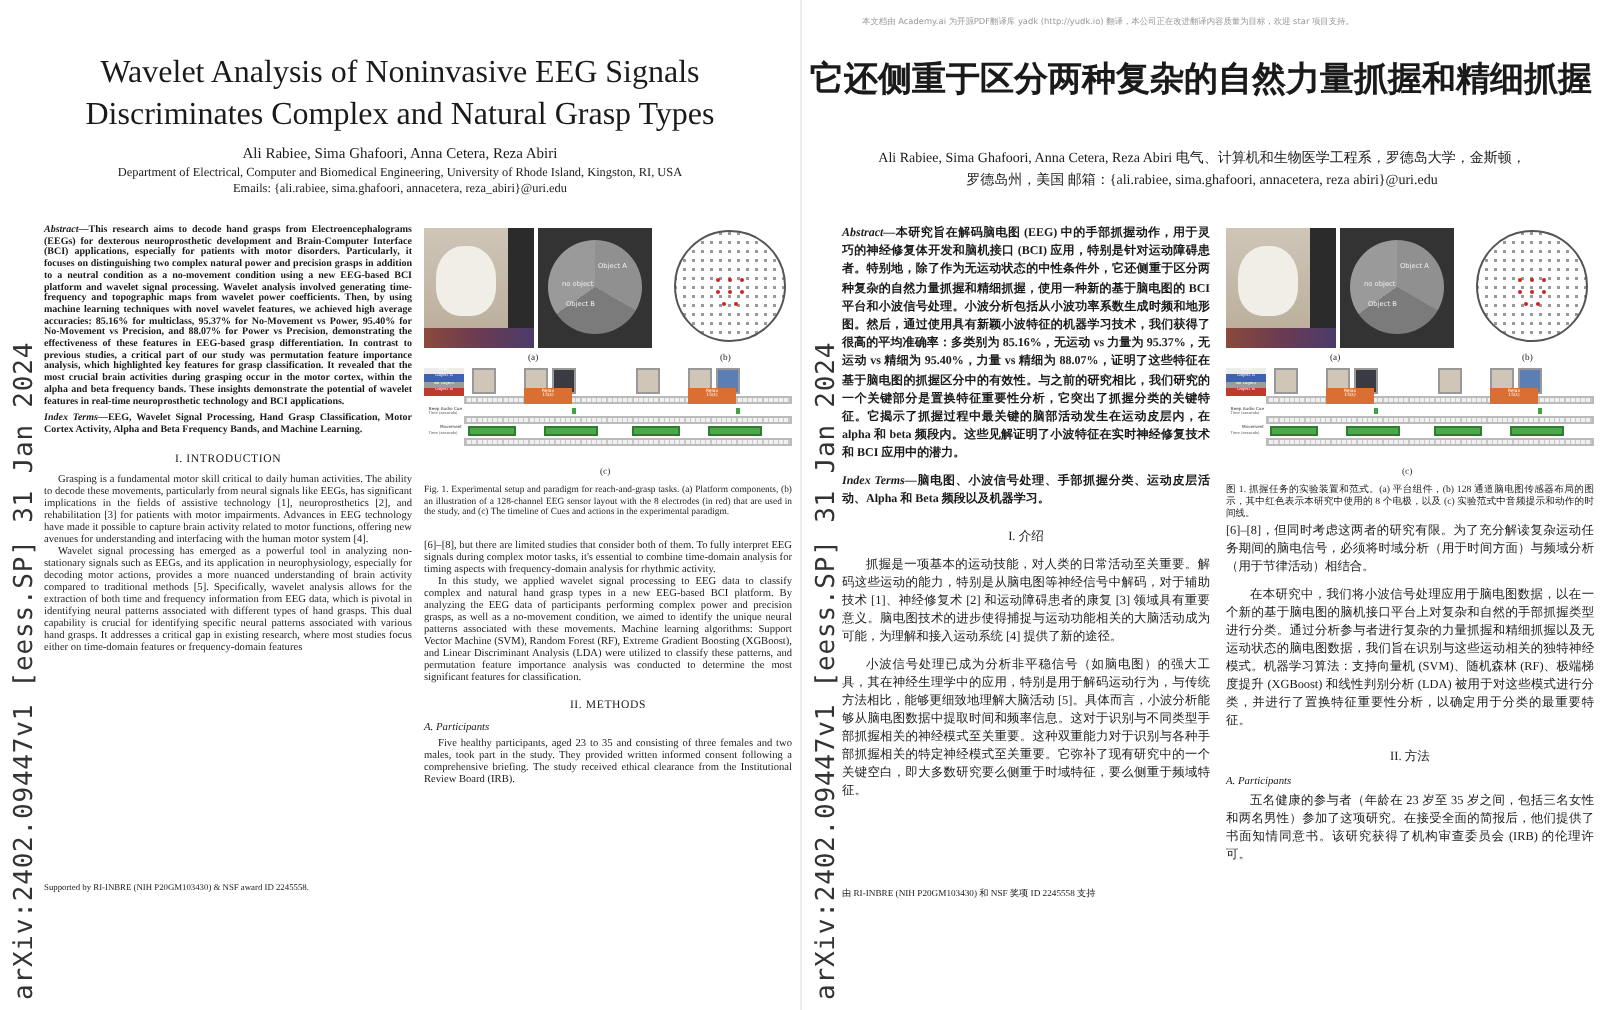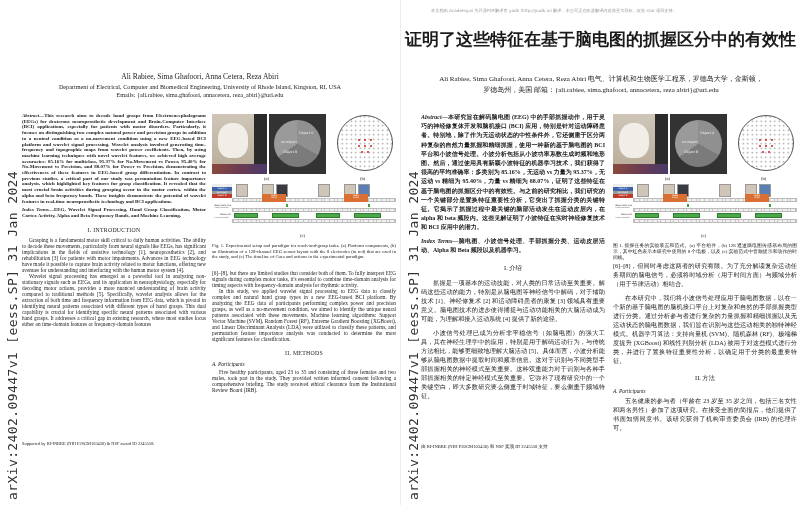--- a/index.html
+++ b/index.html
@@ -87,20 +87,21 @@
   .gblock{position:absolute;top:0;height:4.8px;background:#4aa84a;border:.3px solid #2e7d2e;box-sizing:border-box;}
 </style>
 </head>
 <body>
 
 <div class="canvas">
 
   <div class="page page-left">
     <div class="stamp">arXiv:2402.09447v1  [eess.SP]  31 Jan 2024</div>
 
+    <h1 class="title"><span>Wavelet Analysis of Noninvasive EEG Signals</span><br><span>Discriminates Complex and Natural Grasp Types</span></h1>
     <p class="authors">Ali Rabiee, Sima Ghafoori, Anna Cetera, Reza Abiri</p>
     <p class="affil">Department of Electrical, Computer and Biomedical Engineering, University of Rhode Island, Kingston, RI, USA</p>
     <p class="emails">Emails: {ali.rabiee, sima.ghafoori, annacetera, reza_abiri}@uri.edu</p>
 
     <div class="col c1L">
       <p class="en-abs"><span class="runin">Abstract—</span><span>This research aims to decode hand grasps from Electroencephalograms (EEGs) for dexterous neuroprosthetic development and Brain-Computer Interface (BCI) applications, especially for patients with motor disorders. Particularly, it focuses on distinguishing two complex natural power and precision grasps in addition to a neutral condition as a no-movement condition using a new EEG-based BCI platform and wavelet signal processing. Wavelet analysis involved generating time-frequency and topographic maps from wavelet power coefficients. Then, by using machine learning techniques with novel wavelet features, we achieved high average accuracies: 85.16% for multiclass, 95.37% for No-Movement vs Power, 95.40% for No-Movement vs Precision, and 88.07% for Power vs Precision, demonstrating the effectiveness of these features in EEG-based grasp differentiation. In contrast to previous studies, a critical part of our study was permutation feature importance analysis, which highlighted key features for grasp classification. It revealed that the most crucial brain activities during grasping occur in the motor cortex, within the alpha and beta frequency bands. These insights demonstrate the potential of wavelet features in real-time neuroprosthetic technology and BCI applications.</span></p>
       <p class="en-terms"><span class="runin">Index Terms—</span><span>EEG, Wavelet Signal Processing, Hand Grasp Classification, Motor Cortex Activity, Alpha and Beta Frequency Bands, and Machine Learning.</span></p>
       <h3 class="en-sec">I. INTRODUCTION</h3>
       <p class="en-p">Grasping is a fundamental motor skill critical to daily human activities. The ability to decode these movements, particularly from neural signals like EEGs, has significant implications in the fields of assistive technology [1], neuroprosthetics [2], and rehabilitation [3] for patients with motor impairments. Advances in EEG technology have made it possible to capture brain activity related to motor functions, offering new avenues for understanding and interfacing with the human motor system [4].</p>
       <p class="en-p">Wavelet signal processing has emerged as a powerful tool in analyzing non-stationary signals such as EEGs, and its application in neurophysiology, especially for decoding motor actions, provides a more nuanced understanding of brain activity compared to traditional methods [5]. Specifically, wavelet analysis allows for the extraction of both time and frequency information from EEG data, which is pivotal in identifying neural patterns associated with different types of hand grasps. This dual capability is crucial for identifying specific neural patterns associated with various hand grasps. It addresses a critical gap in existing research, where most studies focus either on time-domain features or frequency-domain features</p>
@@ -187,21 +188,21 @@
       <h3 class="en-sec">II. METHODS</h3>
       <h4 class="en-sub">A. Participants</h4>
       <p class="en-p">Five healthy participants, aged 23 to 35 and consisting of three females and two males, took part in the study. They provided written informed consent following a comprehensive briefing. The study received ethical clearance from the Institutional Review Board (IRB).</p>
     </div>
   </div>
 
   <div class="page page-right">
     <div class="stamp">arXiv:2402.09447v1  [eess.SP]  31 Jan 2024</div>
     <p class="watermark">本文档由 Academy.ai 为开源PDF翻译库 yadk (http://yudk.io) 翻译，本公司正在改进翻译内容质量为目标，欢迎 star 项目支持。</p>
 
-    <h1 class="title-zh">证明了这些特征在基于脑电图的抓握区分中的有效性</h1>
+    <h1 class="title-zh">它还侧重于区分两种复杂的自然力量抓握和精细抓握</h1>
     <p class="authors-zh">Ali Rabiee, Sima Ghafoori, Anna Cetera, Reza Abiri 电气、计算机和生物医学工程系，罗德岛大学，金斯顿，罗德岛州，美国 邮箱：{ali.rabiee, sima.ghafoori, annacetera, reza abiri}@uri.edu</p>
 
     <div class="col c1R">
       <p class="zh-abs"><span class="runin">Abstract—</span><span>本研究旨在解码脑电图 (EEG) 中的手部抓握动作，用于灵巧的神经修复体开发和脑机接口 (BCI) 应用，特别是针对运动障碍患者。特别地，除了作为无运动状态的中性条件外，它还侧重于区分两种复杂的自然力量抓握和精细抓握，使用一种新的基于脑电图的 BCI 平台和小波信号处理。小波分析包括从小波功率系数生成时频和地形图。然后，通过使用具有新颖小波特征的机器学习技术，我们获得了很高的平均准确率：多类别为 85.16%，无运动 vs 力量为 95.37%，无运动 vs 精细为 95.40%，力量 vs 精细为 88.07%，证明了这些特征在基于脑电图的抓握区分中的有效性。与之前的研究相比，我们研究的一个关键部分是置换特征重要性分析，它突出了抓握分类的关键特征。它揭示了抓握过程中最关键的脑部活动发生在运动皮层内，在 alpha 和 beta 频段内。这些见解证明了小波特征在实时神经修复技术和 BCI 应用中的潜力。</span></p>
       <p class="zh-terms"><span class="runin">Index Terms—</span><span>脑电图、小波信号处理、手部抓握分类、运动皮层活动、Alpha 和 Beta 频段以及机器学习。</span></p>
       <h3 class="zh-sec">I. 介绍</h3>
       <p class="zh-p">抓握是一项基本的运动技能，对人类的日常活动至关重要。解码这些运动的能力，特别是从脑电图等神经信号中解码，对于辅助技术 [1]、神经修复术 [2] 和运动障碍患者的康复 [3] 领域具有重要意义。脑电图技术的进步使得捕捉与运动功能相关的大脑活动成为可能，为理解和接入运动系统 [4] 提供了新的途径。</p>
       <p class="zh-p">小波信号处理已成为分析非平稳信号（如脑电图）的强大工具，其在神经生理学中的应用，特别是用于解码运动行为，与传统方法相比，能够更细致地理解大脑活动 [5]。具体而言，小波分析能够从脑电图数据中提取时间和频率信息。这对于识别与不同类型手部抓握相关的神经模式至关重要。这种双重能力对于识别与各种手部抓握相关的特定神经模式至关重要。它弥补了现有研究中的一个关键空白，即大多数研究要么侧重于时域特征，要么侧重于频域特征。</p>
     </div>
     <p class="zh-foot">由 RI-INBRE (NIH P20GM103430) 和 NSF 奖项 ID 2245558 支持</p>

